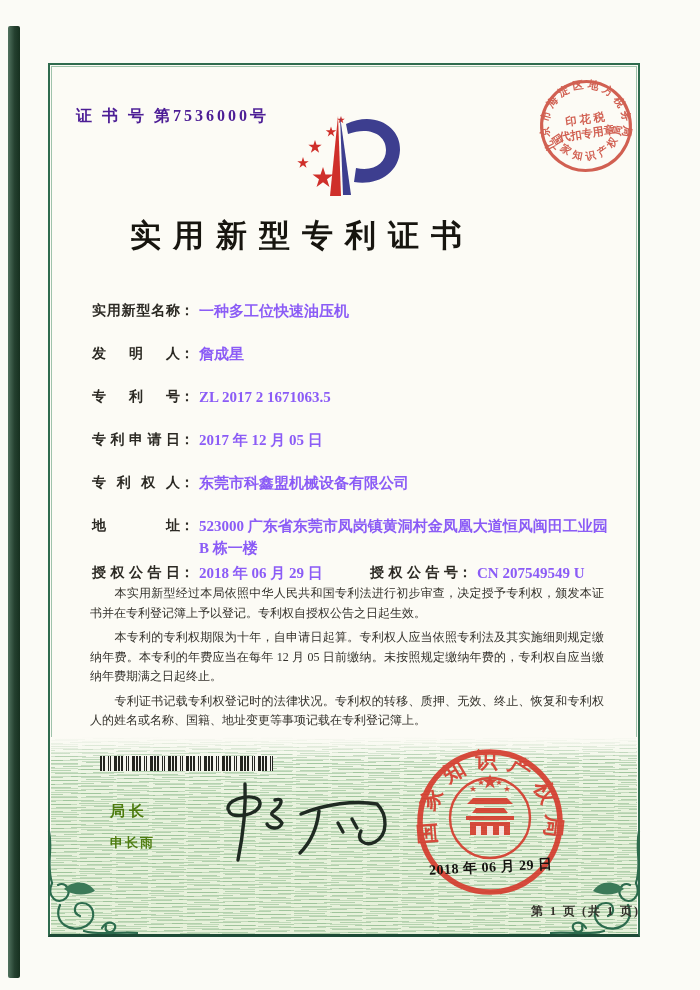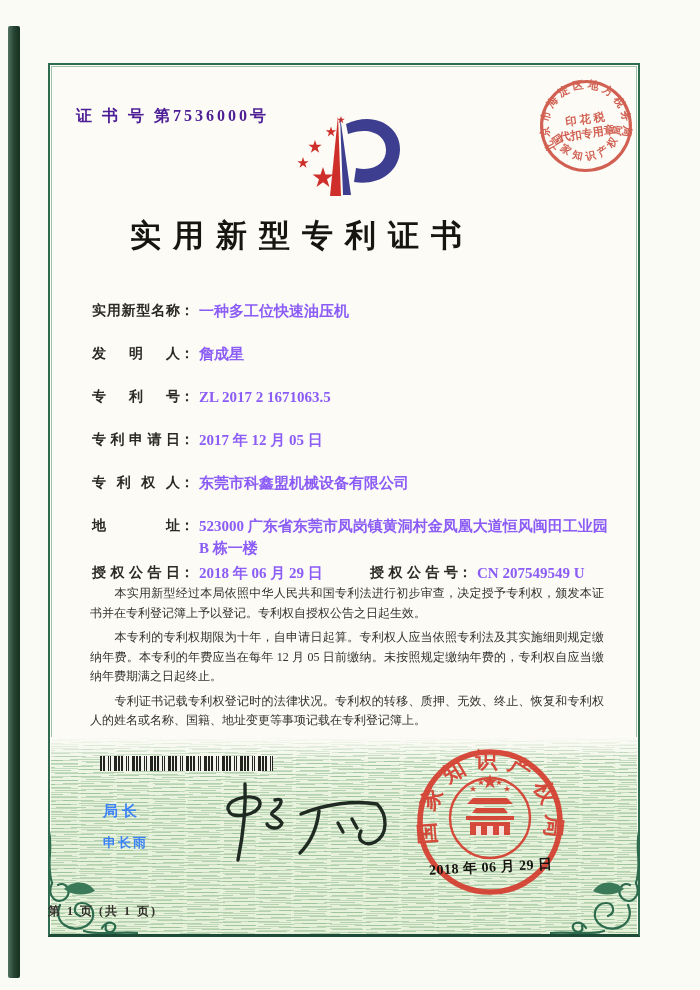--- a/index.html
+++ b/index.html
@@ -66,34 +66,34 @@
   .body-text p { text-indent:2.05em; margin-bottom:5px; }
   .barcode {
     position:absolute; left:100px; top:756px; width:173px; height:15px;
     background:repeating-linear-gradient(90deg,
       #23241f 0 2px,  #f4f4ee 2px 3px,
       #23241f 3px 5px, #f4f4ee 5px 8px,
       #23241f 8px 9px, #f4f4ee 9px 10px,
       #23241f 10px 11px, #f4f4ee 11px 14px,
       #23241f 14px 17px, #f4f4ee 17px 18px);
   }
-  .director { position:absolute; left:103px; top:802px; color:#3b82f6; }
+  .director { position:absolute; left:110px; top:802px; color:#4d7c0f; }
   .director .d1 { font-size:15px; letter-spacing:4px; font-weight:600; }
   .director .d2 { font-size:13px; letter-spacing:2px; font-weight:600; margin-top:13px; }
   .signature { position:absolute; left:215px; top:770px; }
   .seal { position:absolute; left:414px; top:746px; }
   .seal-date {
     position:absolute; left:429px; top:858px; width:145px;
     font-size:14px; color:#141310; letter-spacing:0.5px; font-weight:600;
     transform:rotate(-3deg); white-space:nowrap;
   }
   .tax-stamp { position:absolute; left:537px; top:77px; transform:rotate(-8deg); }
   .footer {
     position:absolute; left:48px; top:903px; width:592px;
-    text-align:left; font-size:12px; letter-spacing:2px; color:#33312b; font-weight:600;
+    text-align:right; font-size:12px; letter-spacing:2px; color:#33312b; font-weight:600;
   }
   .flourish { position:absolute; }
   .flourish.bl { left:44px; top:831px; }
   .flourish.br { left:550px; top:831px; transform:scaleX(-1); }
   svg text { font-family:"Liberation Serif","DejaVu Serif",serif; }
 </style>
 </head>
 <body>
 
 <svg width="0" height="0" style="position:absolute" aria-hidden="true">

